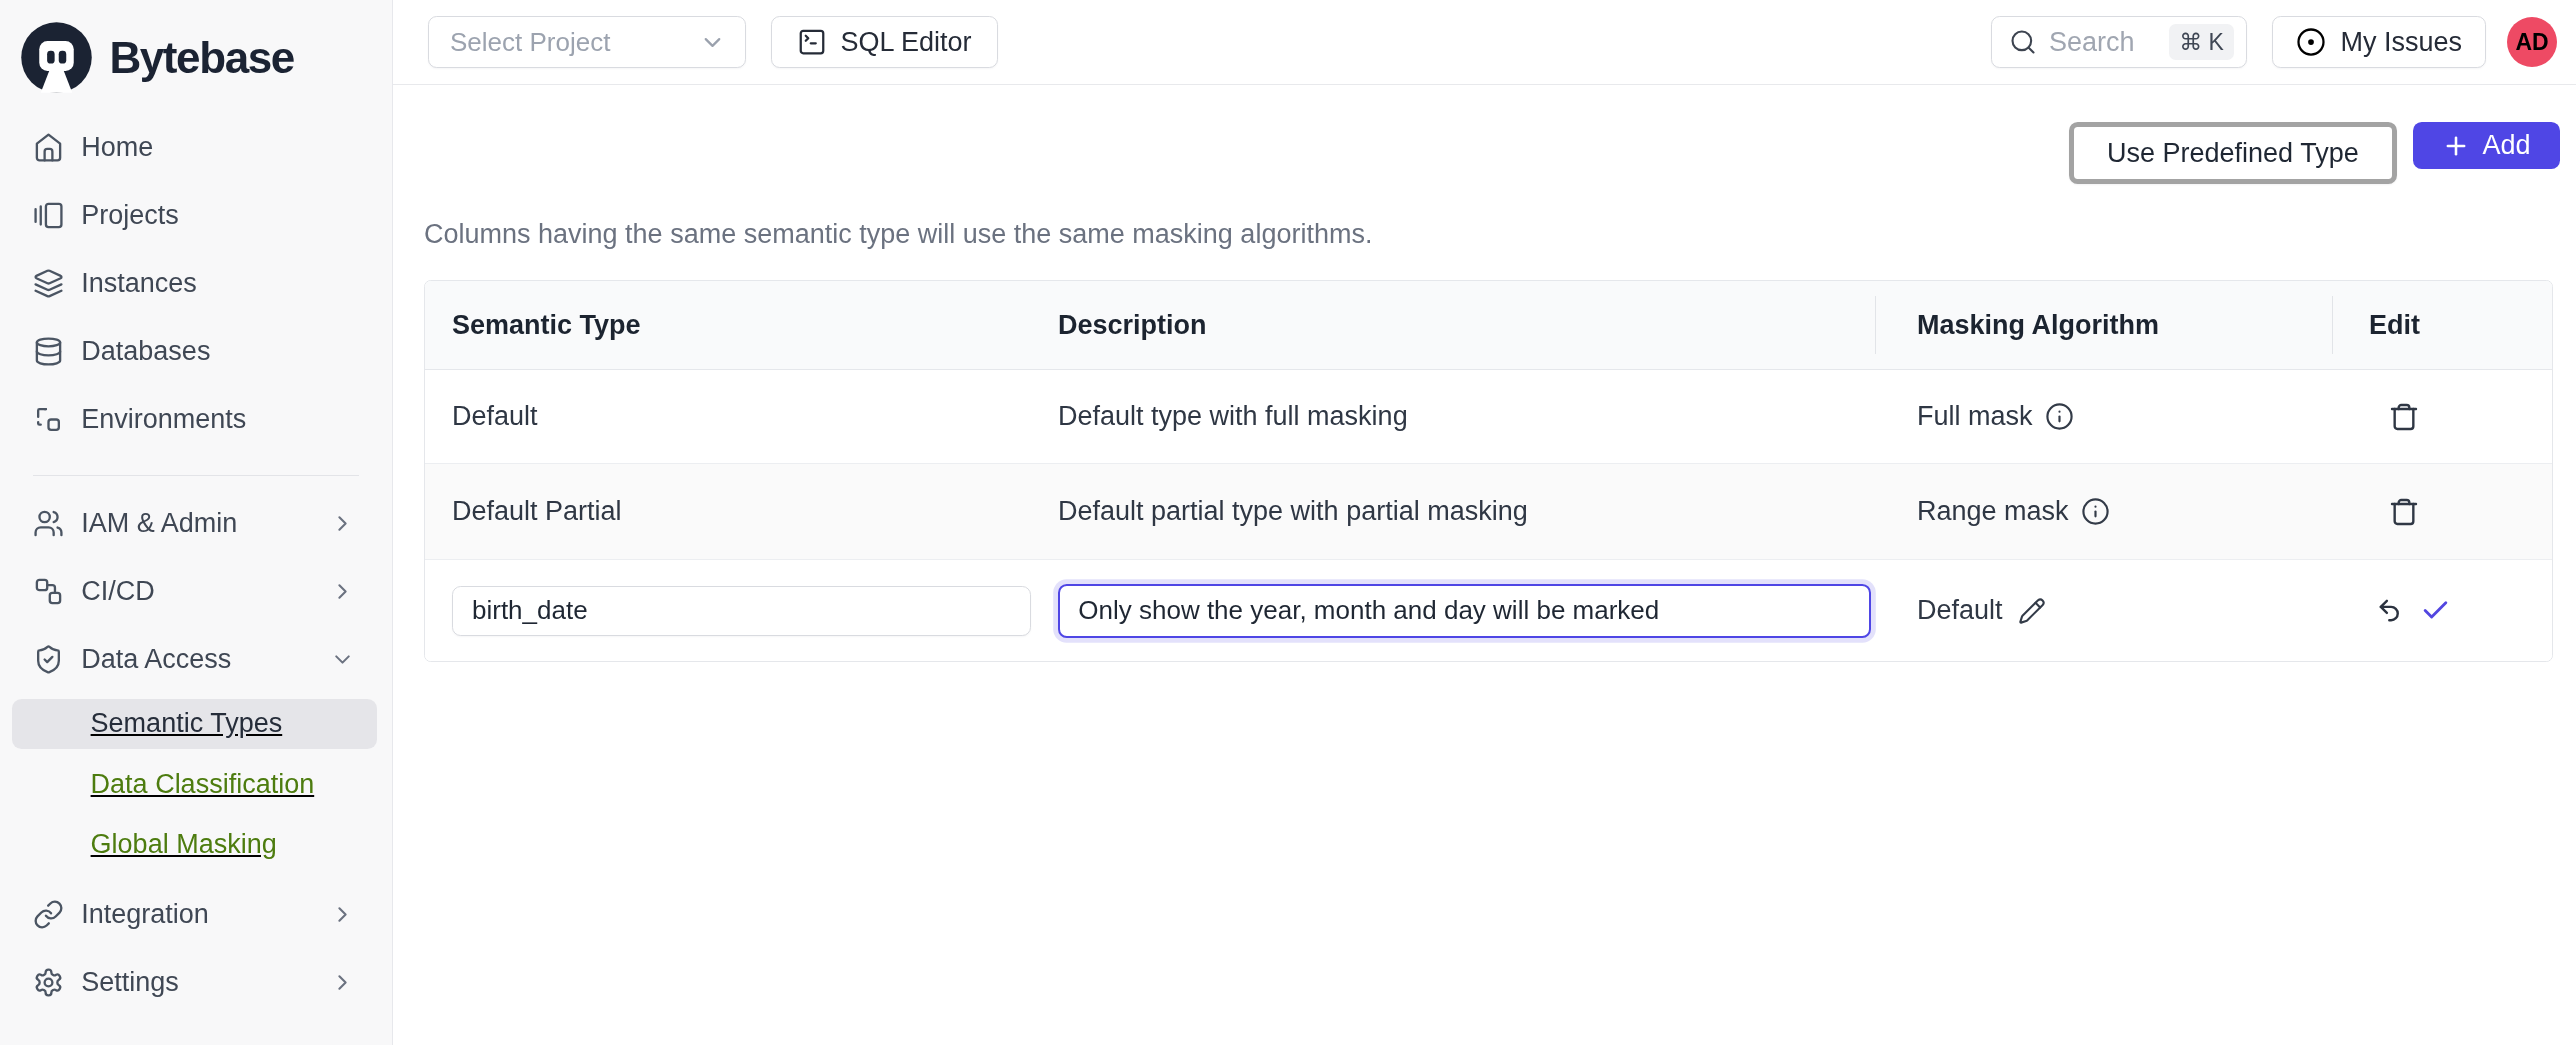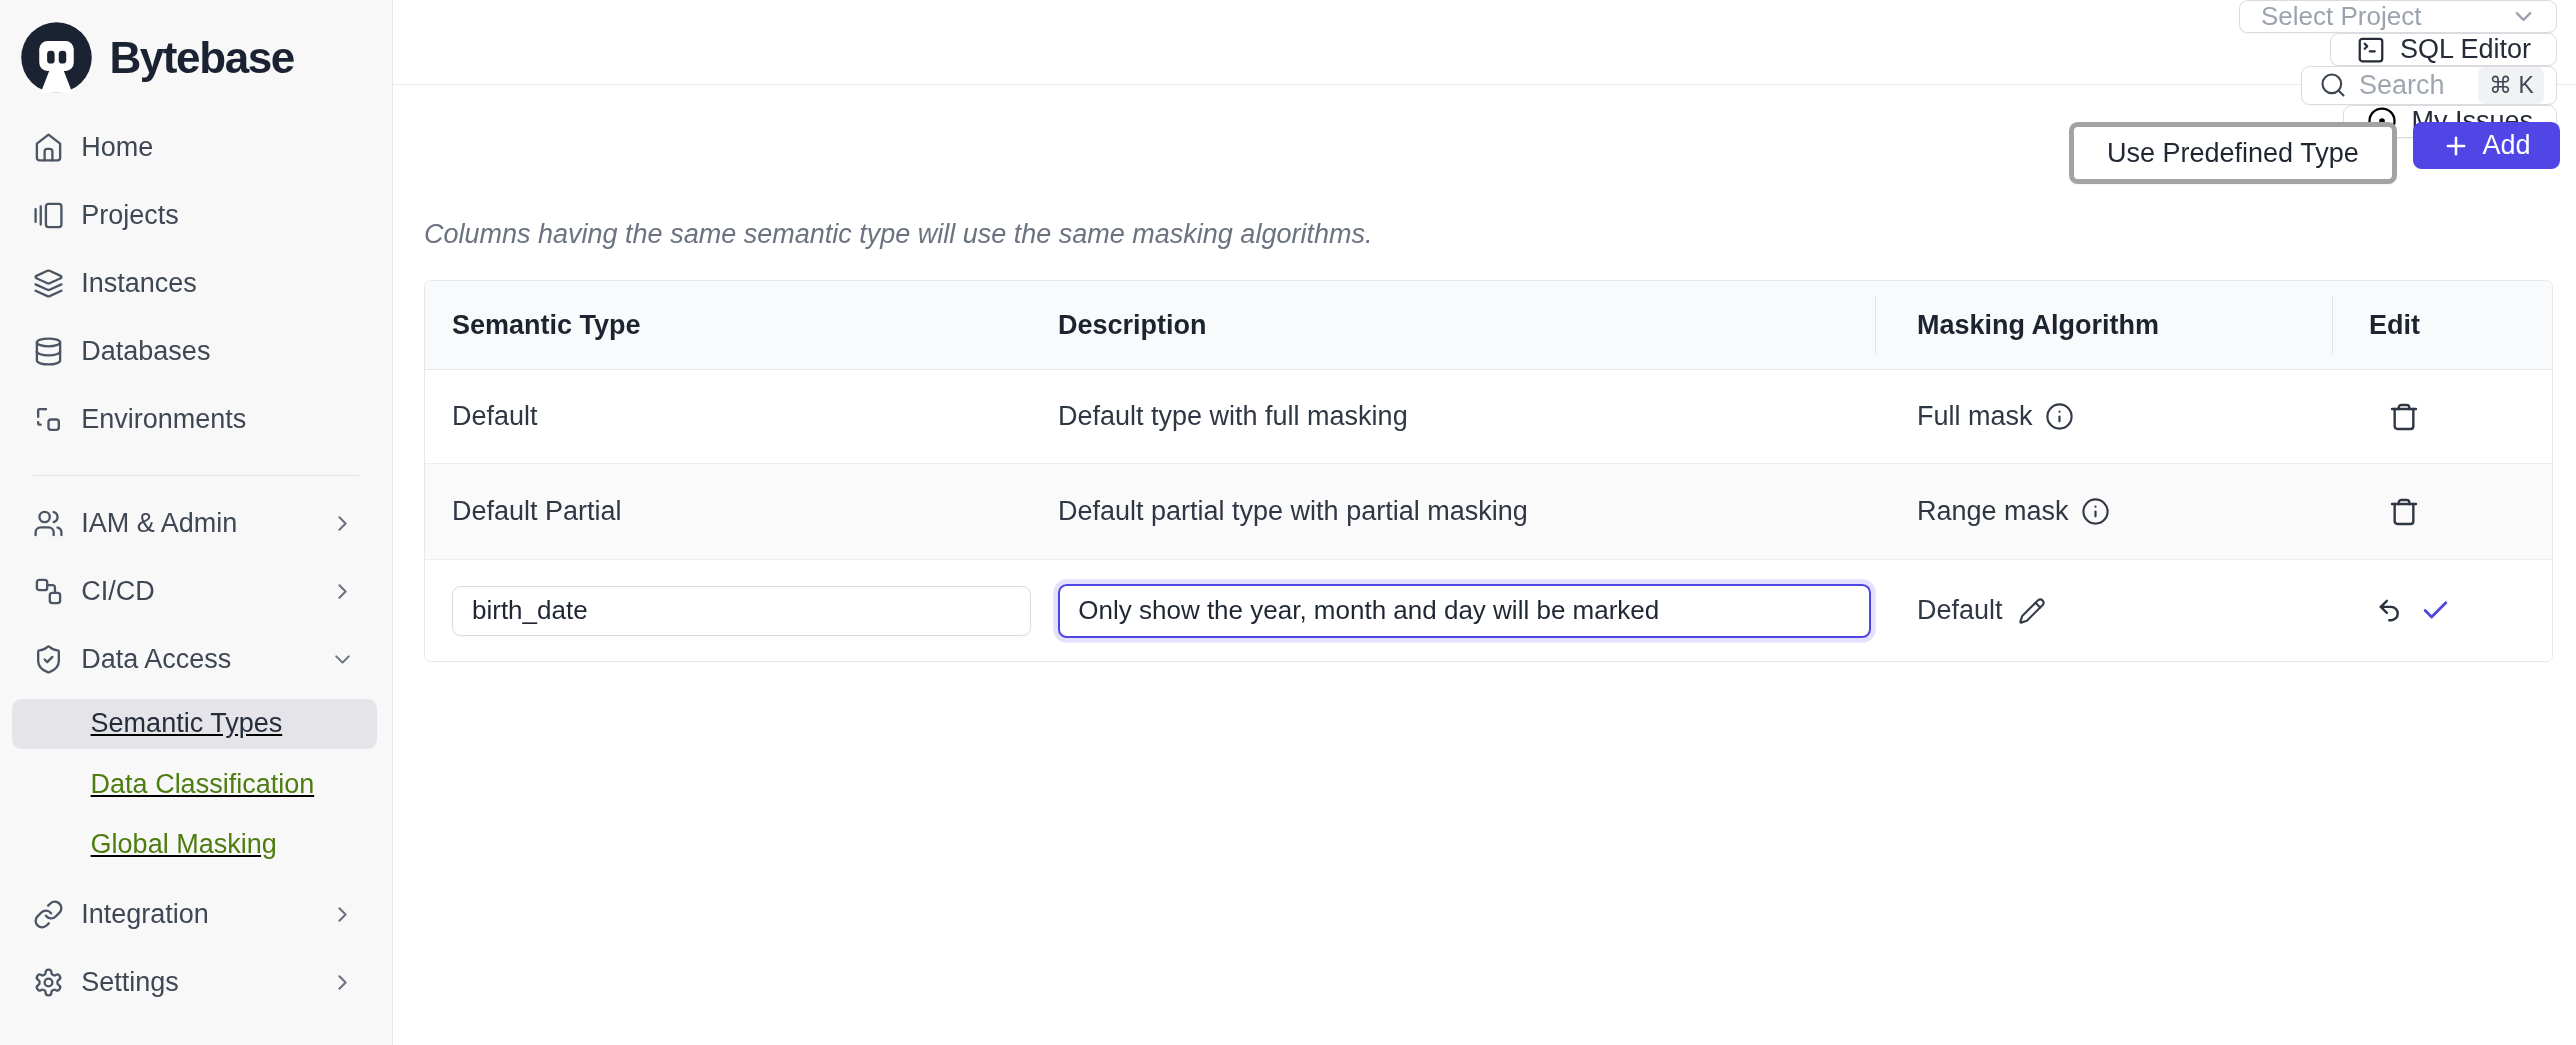--- a/index.html
+++ b/index.html
@@ -19,51 +19,51 @@
   .nav-item .chev { margin-left:auto; margin-right:37px; width:25px; height:25px; color:#6b7280; }
   .nav-divider { height:1px; background:#e3e4e8; margin:21px 33px 13.5px 33px; }
   .sub-wrap { margin-top:5.8px;text-decoration:underline; }
   .sub-item { height:50px; display:flex; align-items:center; padding-left:79px; margin:0 15.4px 10.6px 11.6px;
     border-radius:9.6px; font-size:27px; color:#4d7c0f; cursor:pointer; }
   .sub-item.active { background:#e5e5e9; color:#262d3a; }
   .nav-bottom { margin-top:9.6px; }
 
   
   .main { position:relative; flex:1 1 auto; }
-  .topbar { height:85px; border-bottom:1px solid #e8e9ec; display:flex; align-items:flex-end; padding:0 19px 0 35px;flex-direction:column; }
+  .topbar { height:85px; border-bottom:1px solid #e8e9ec; display:flex; align-items:center; padding:0 19px 0 35px; }
   .btn { display:flex; align-items:center; background:#fff; border:1px solid #d9dbe0; border-radius:8.7px;
     height:52px; cursor:pointer; box-shadow:0 1px 1.9px rgba(16,24,40,.04); }
   .select-project { width:318px; justify-content:space-between; padding:0 19px 0 21px; }
   .select-project .ph { font-size:26px; color:#9ca3af; }
   .select-project .chev { width:27px; height:27px; color:#9aa1ad; }
   .sql-editor { margin-left:25px; padding:0 25px; gap:13.5px; }
   .sql-editor .ico { width:30px; height:30px; color:#252b37; }
   .sql-editor .lbl { font-size:27px; color:#252b37; }
   .tb-spacer { flex:1 1 auto; }
   .search-box { width:256px; height:52px; padding:0 11.6px 0 17.3px; gap:11.6px; justify-content:flex-start; }
   .search-box .ico { width:28px; height:28px; color:#3d4450; flex:0 0 auto; }
   .search-box .ph { font-size:27px; color:#a0a6b1; }
   .search-box kbd { margin-left:auto; background:#f1f2f4; border-radius:6.7px; padding:4.8px 10.6px;
     font-size:23px; color:#3f4754; font-family:"Liberation Sans", sans-serif; }
   .my-issues { margin-left:25px; padding:0 23px; gap:14.4px; }
   .my-issues .ico { width:30px; height:30px; color:#22293
 5; }
   .my-issues .lbl { font-size:27px; color:#252b37; }
-  .avatar { width:50px; height:50px; border-radius:50%; background:#ee4a64; color:#ffffff; font-size:23px;
+  .avatar { width:50px; height:50px; border-radius:50%; background:#ee4a64; color:#000000; font-size:23px;
     font-weight:700; display:flex; align-items:center; justify-content:center; margin-left:21px; cursor:pointer; }
 
   
   .content { position:relative; }
   .actions-row { display:flex; justify-content:flex-end; gap:16.4px; padding:37px 16.4px 0 0; }
   .btn-secondary { display:flex; align-items:center; height:62px; padding:0 33px; border:5px solid #a3a3a3;
     border-radius:8.7px; background:#fff; font-size:27px; color:#1f2733; cursor:pointer; box-shadow:0 1px 1.9px rgba(16,24,40,.05); }
   .btn-primary { display:flex; align-items:center; gap:12.5px; height:47px; padding:0 29px; border:none;
     border-radius:8.7px; background:#4f46e5; color:#fff; font-size:27px; cursor:pointer; }
   .btn-primary .ico { width:28px; height:28px; color:#fff; }
-  .page-desc { margin:35px 0 12px 31px; font-size:27px; color:#6b7280;font-style:italic; }
+  .page-desc { margin:35px 0 12px 31px; font-size:27px; color:#6b7280; }
 
   .table { margin:30px 23px 0 31px; border:1px solid #e5e7eb; border-radius:6.7px; overflow:hidden; background:#fff; }
   .tr { display:grid; grid-template-columns:606px 844px 457px 1fr; align-items:center; }
   .thead { height:89px; background:#f9fafb; border-bottom:1px solid #e5e7eb; }
   .th { font-size:27px; font-weight:700; color:#1c2430; position:relative; height:100%; display:flex; align-items:center; }
   .th:nth-child(1) { padding-left:27px; }
   .th:nth-child(2) { padding-left:27px; }
   .th:nth-child(3) { padding-left:42px; }
   .th:nth-child(4) { padding-left:37px; }
   .th.divided::before { content:""; position:absolute; left:0; top:15.4px; bottom:15.4px; width:1px; background:#e2e4e8; }

